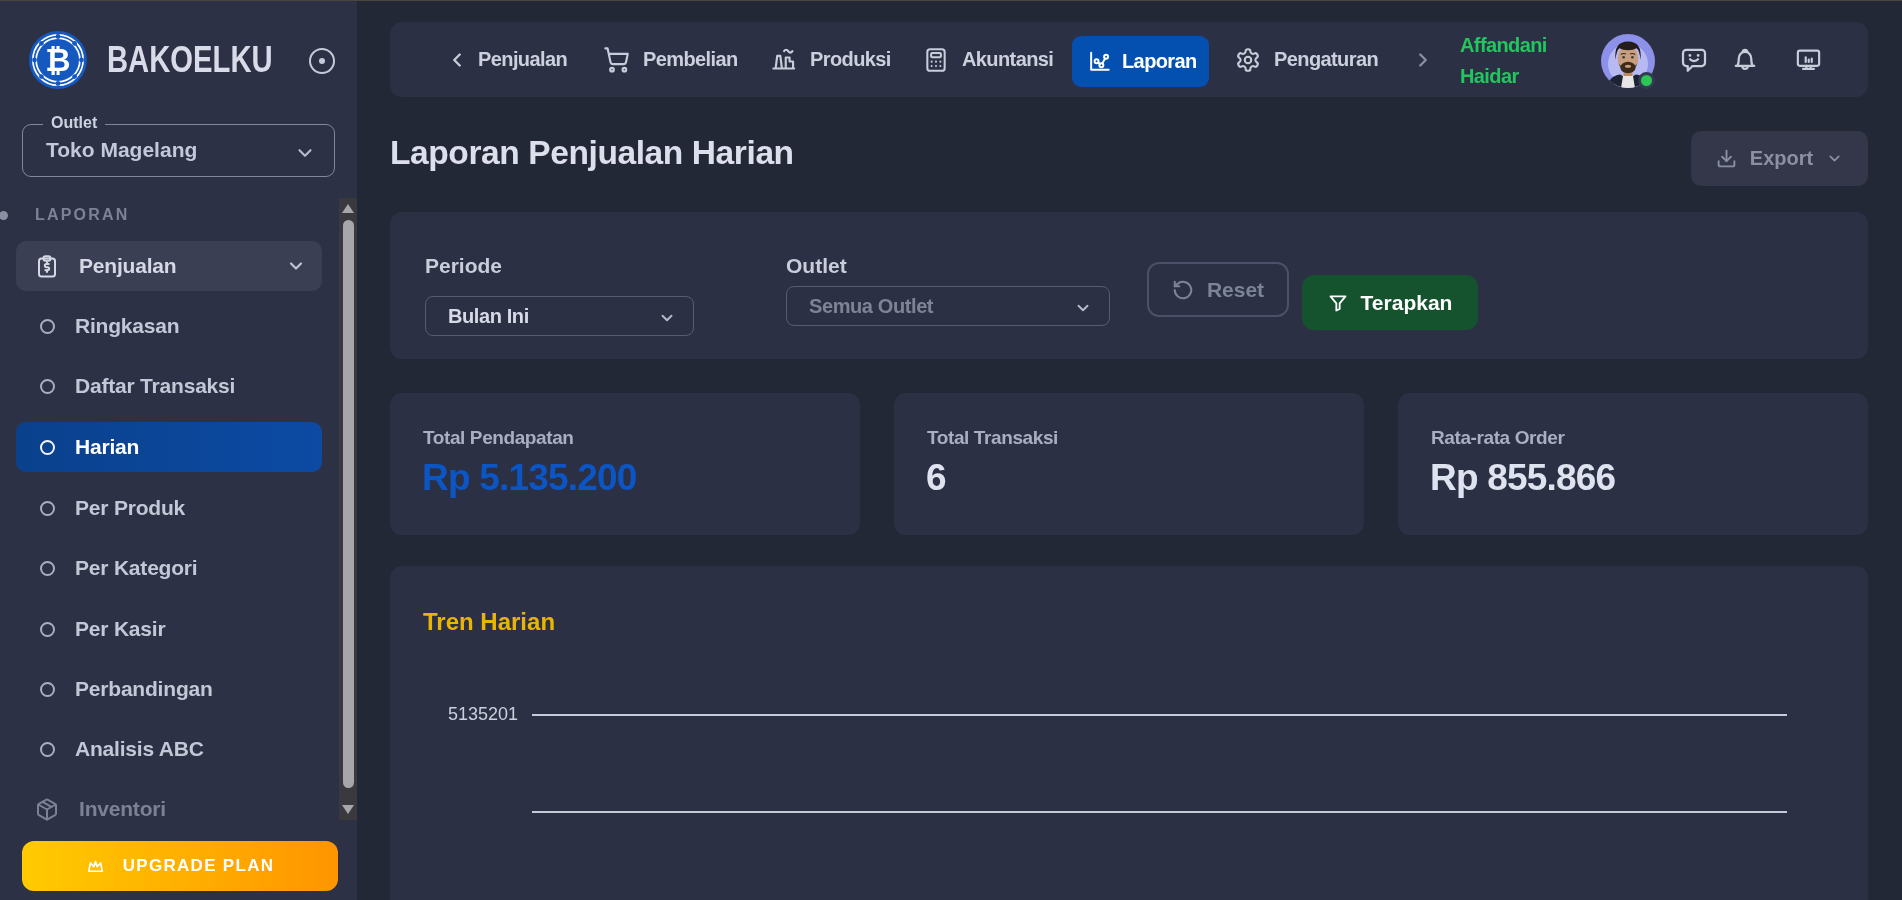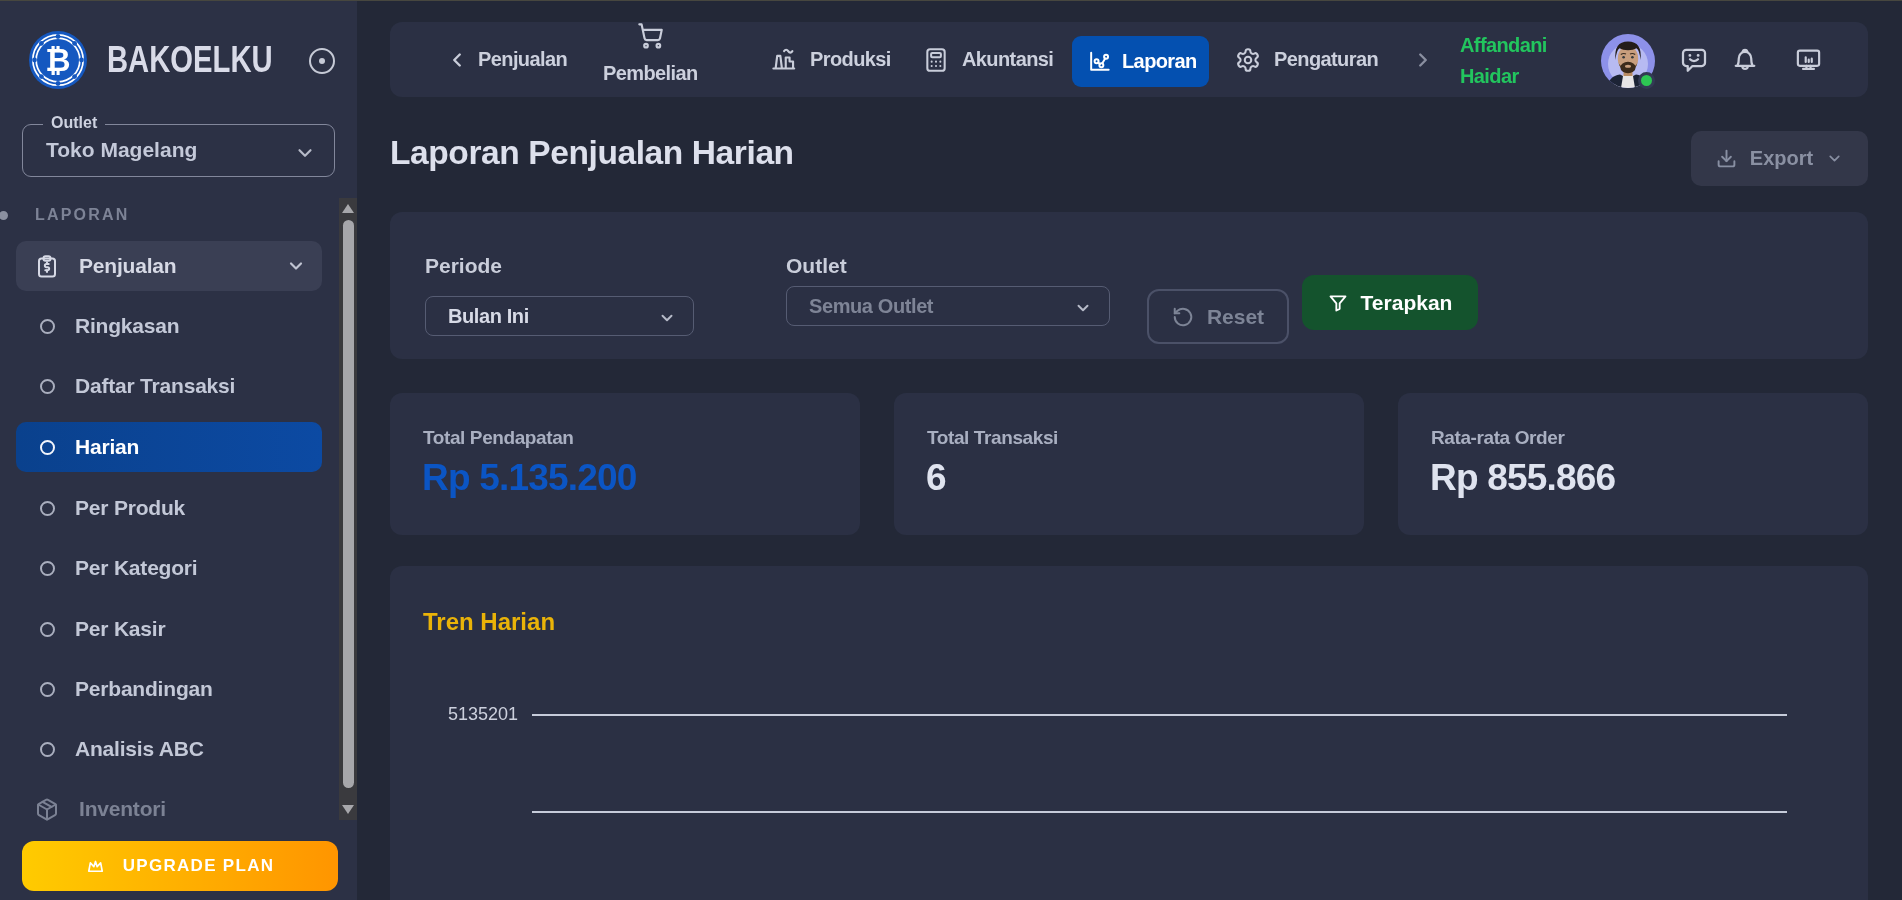--- a/index.html
+++ b/index.html
@@ -89,21 +89,21 @@
   }
 
   .filter-card { position:absolute; left:33px; top:211px; width:1478px; height:147px; background:#2b3044; border-radius:12px; }
   .f-label { position:absolute; top:42px; font-size:21px; font-weight:700; color:#c9cdda; }
   .f-select {
     position:absolute; top:74px; height:40px; border:1px solid #565c73; border-radius:8px;
     display:flex; align-items:center; font-size:20px; font-weight:700; letter-spacing:-0.4px; color:#d7dae6;
   }
   .f-select .chev { position:absolute; right:17px; top:12px; }
   .btn-reset {
-    position:absolute; left:757px; top:77px; width:142px; height:55px; border:2px solid #4b5168; border-radius:12px;
+    position:absolute; left:757px; top:50px; width:142px; height:55px; border:2px solid #4b5168; border-radius:12px;
     display:flex; align-items:center; justify-content:center; gap:13px; color:#7d8496; font-size:21px; font-weight:700;
   }
   .btn-apply {
     position:absolute; left:912px; top:63px; width:176px; height:55px; border-radius:12px; background:#14532d;
     display:flex; align-items:center; justify-content:center; gap:13px; color:#fff; font-size:21px; font-weight:700;
   }
 
   .stat { position:absolute; top:392px; width:470px; height:142px; background:#2b3044; border-radius:12px; }
   .stat .s-label { position:absolute; left:33px; top:34px; font-size:19px; font-weight:700; color:#a9afc1; letter-spacing:-0.4px; }
   .stat .s-value { position:absolute; left:32px; top:64px; font-size:37px; font-weight:800; color:#dfe3ef; letter-spacing:-0.8px; }
@@ -226,21 +226,21 @@
 </div>
 
 <div class="main">
   <div class="topbar">
     <div class="tb" style="left:56px; gap:10px;">
       <svg width="22" height="22" viewBox="0 0 24 24" fill="none" stroke="#c9cdda" stroke-width="2.6" stroke-linecap="round" stroke-linejoin="round">
           <polyline points="15 18 9 12 15 6"></polyline>
         </svg>
       <span>Penjualan</span>
     </div>
-    <div class="tb" style="left:213px;flex-direction:column;">
+    <div class="tb" style="left:213px;">
       <svg class="muted-ic" width="27" height="27" viewBox="0 0 24 24" fill="none" stroke="currentColor" stroke-width="1.9" stroke-linecap="round" stroke-linejoin="round">
           <circle cx="8" cy="21" r="1.6"></circle>
           <circle cx="19" cy="21" r="1.6"></circle>
           <path d="M2.05 2.05h2l2.66 12.42a2 2 0 0 0 2 1.58h9.78a2 2 0 0 0 1.95-1.57L22 7H5.12"></path>
         </svg>
       <span>Pembelian</span>
     </div>
     <div class="tb" style="left:380px;">
       <svg class="muted-ic" width="27" height="27" viewBox="0 0 24 24" fill="none" stroke="currentColor" stroke-width="1.9" stroke-linecap="round" stroke-linejoin="round">
           <path d="M3 20h18.5 M5 20 6.4 8.8h2.8L10.6 20 M14 20v-9.8h3.4v3.6h3.1V20 M12.5 4.6c1.1-1.7 2.6-1.7 3.7 0s2.6 1.7 3.7 0"></path>

